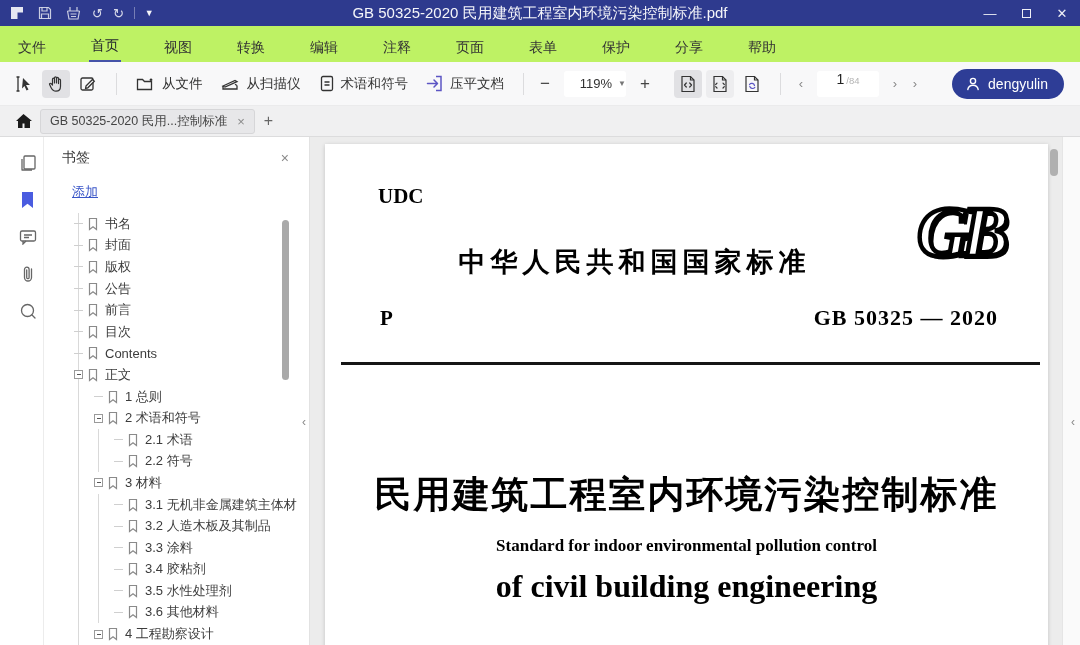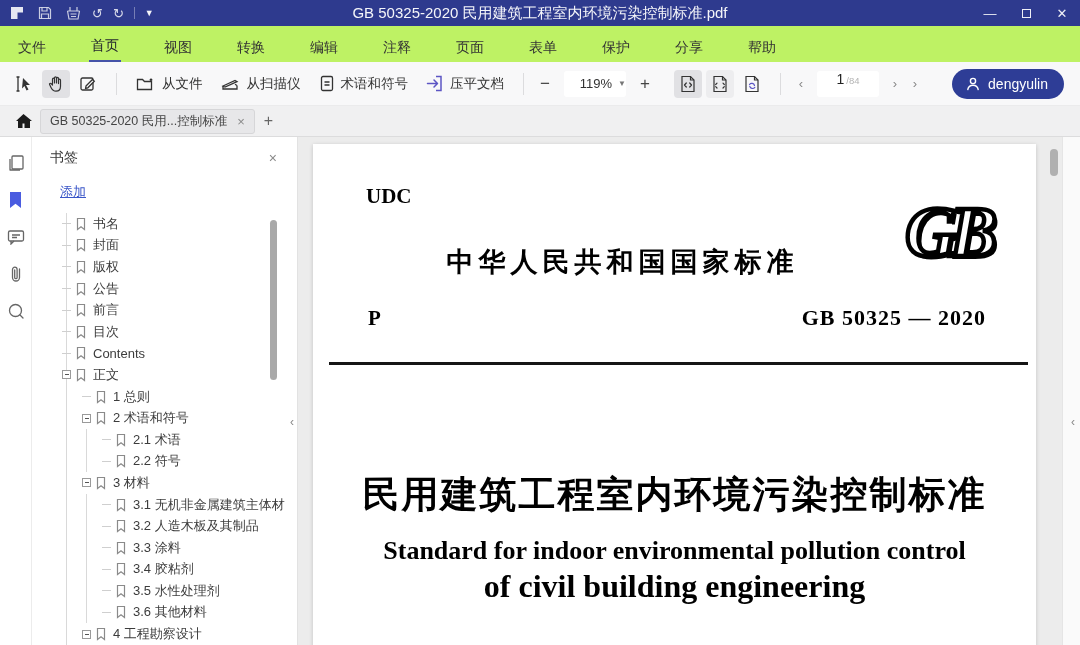--- a/index.html
+++ b/index.html
@@ -53,21 +53,21 @@
   
   .tabbar { height:31px; background:#f0f0f1; display:flex; align-items:center; padding-left:10px;
             flex:0 0 auto; border-bottom:1px solid #dcdcdd; }
   .home-btn { width:26px; height:24px; display:flex; align-items:center; justify-content:center; margin-right:4px; }
   .doc-tab { height:25px; background:#e7e7e9; border:1px solid #d6d6d8; border-radius:3px;
              display:flex; align-items:center; gap:10px; padding:0 9px; font-size:12.5px; color:#444; }
   .tab-close { color:#8a8a8a; font-size:13px; }
   .tab-plus { font-size:16px; color:#666; margin-left:9px; }
 
   
-  .main { flex:1 1 auto; display:flex; min-height:0; position:relative; }
+  .main { flex:1 1 auto; display:flex; min-height:0; position:relative;padding-left:12px; }
 
   .iconstrip { width:32px; background:#fff; border-right:1px solid #ececec; display:flex;
                flex-direction:column; align-items:center; padding-top:16px; gap:17px; flex:0 0 auto; }
   .strip-ic { width:20px; height:20px; display:flex; align-items:center; justify-content:center; }
 
   .panel { width:266px; background:#fff; border-right:1px solid #e2e2e2; position:relative; flex:0 0 auto; }
   .panel-head { display:flex; align-items:center; justify-content:space-between; padding:12px 20px 0 18px; }
   .panel-title { font-size:14px; color:#3a3a3a; }
   .panel-close { color:#8a8a8a; font-size:14px; }
   .add-link { margin:16px 0 0 28px; display:inline-block; font-size:13px; color:#3a56c8;
@@ -100,21 +100,21 @@
   .gb-logo { position:absolute; right:46px; top:48px; font-size:71px; font-weight:bold; line-height:80px;
              color:#fff; letter-spacing:-7px; -webkit-text-stroke:4.5px #000;
              text-shadow:3px 3px 0 #000; font-style:italic; }
   .std-head { position:absolute; left:0; right:104px; top:100px; text-align:center; font-size:27px;
               font-weight:bold; letter-spacing:5px; }
   .p-label { position:absolute; left:55px; top:162px; font-size:21px; font-weight:bold; }
   .std-num { position:absolute; right:50px; top:161px; font-size:22px; font-weight:bold; letter-spacing:1px; }
   .rule { position:absolute; left:16px; right:8px; top:218px; height:3px; background:#151515; }
   .title-cn { position:absolute; left:0; right:0; top:326px; text-align:center; font-size:37px;
               font-weight:bold; letter-spacing:2px; }
-  .title-en1 { position:absolute; left:0; right:0; top:392px; text-align:center; font-size:26px; font-weight:600; }
+  .title-en1 { position:absolute; left:0; right:0; top:392px; text-align:center; font-size:17px; font-weight:600; }
   .title-en2 { position:absolute; left:0; right:0; top:424px; text-align:center; font-size:32px; font-weight:600; }
   .doc-scroll { position:absolute; right:22px; top:12px; width:8px; height:27px; border-radius:4px; background:#b0b0b0; }
   .right-rail { position:absolute; right:0; top:0; bottom:0; width:18px; background:#fafafa;
                 border-left:1px solid #e5e5e5; }
   .rail-collapse { position:absolute; right:5px; top:278px; font-size:12px; color:#888; }
 
   svg { display:block; }
 </style>
 </head>
 <body>

